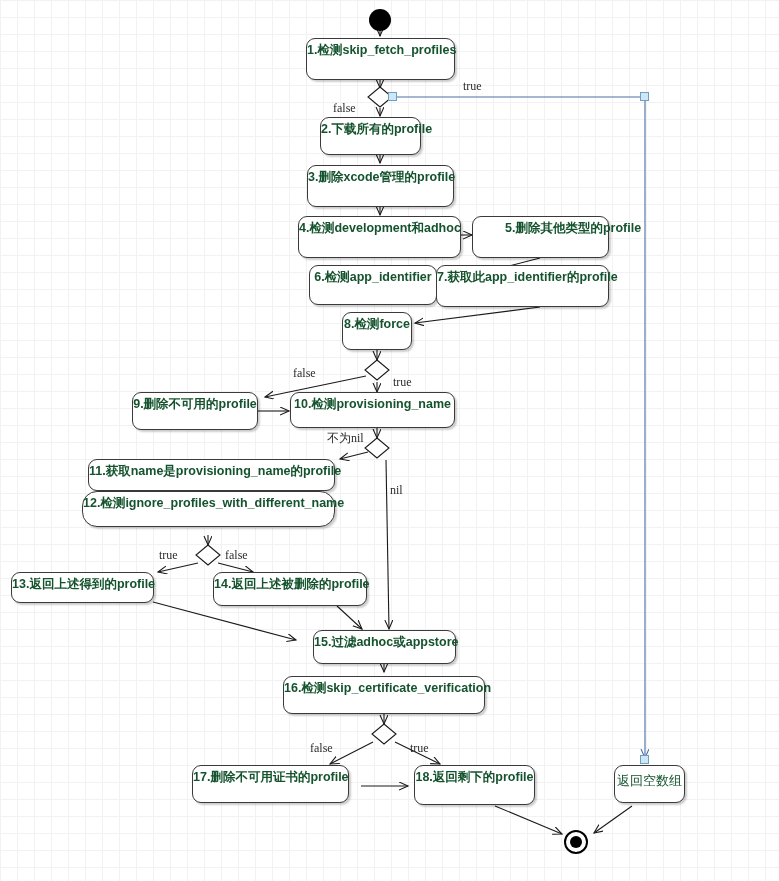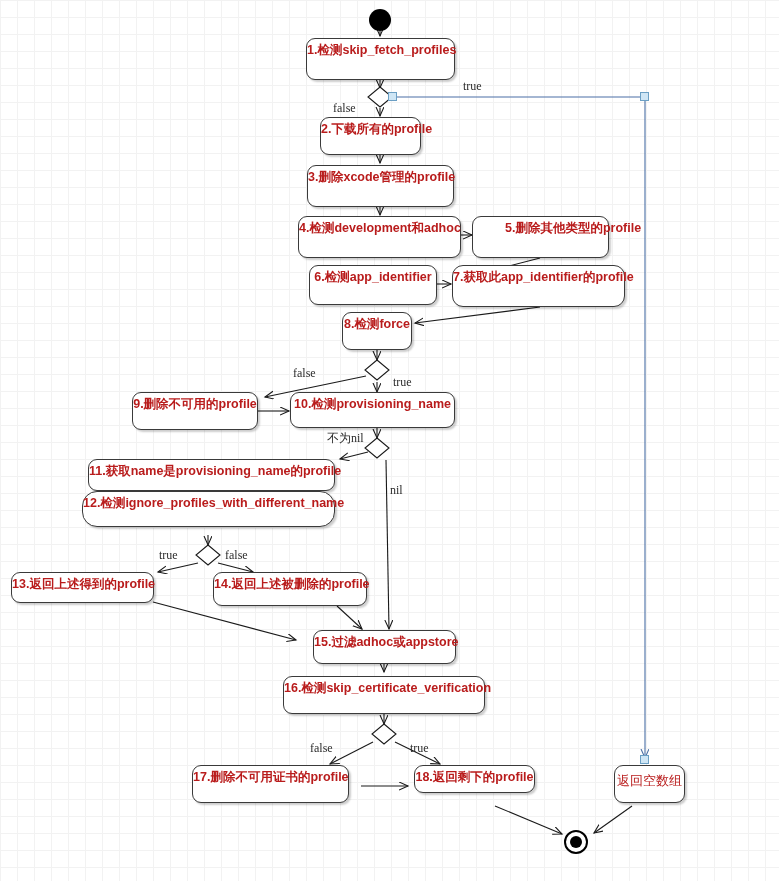--- a/index.html
+++ b/index.html
@@ -37,21 +37,21 @@
     box-shadow: 2px 2px 2px rgba(0,0,0,0.20);
     display: block;
     text-align: center;
     white-space: nowrap;
     overflow: visible;
   }
   .node-box > .node-label {
     display: block;
     font-size: 12.5px;
     font-weight: bold;
-    color: #b91c1c;
+    color: #14532d;
     line-height: 15px;
     padding-top: 4px;
     letter-spacing: 0px;
   }
   .node-box.plain > .node-label {
     font-weight: normal;
     font-size: 13px;
     padding-top: 7px;
   }
   .edge-label {
@@ -203,21 +203,21 @@
   </div>
 
   <div class="node-box" style="left:472px; top:216px; width:137px; height:42px;padding-left:32px;">
     <span class="node-label">5.删除其他类型的profile</span>
   </div>
 
   <div class="node-box" style="left:309px; top:265px; width:128px; height:40px;">
     <span class="node-label">6.检测app_identifier</span>
   </div>
 
-  <div class="node-box" style="left:452px; top:265px; width:173px; height:42px;border-radius:11px;">
+  <div class="node-box" style="left:436px; top:265px; width:173px; height:42px;">
     <span class="node-label">7.获取此app_identifier的profile</span>
   </div>
 
   <div class="node-box" style="left:342px; top:312px; width:70px; height:38px;">
     <span class="node-label">8.检测force</span>
   </div>
 
   <div class="node-box" style="left:132px; top:392px; width:126px; height:38px;">
     <span class="node-label">9.删除不可用的profile</span>
   </div>
@@ -247,21 +247,21 @@
   </div>
 
   <div class="node-box" style="left:283px; top:676px; width:202px; height:38px;">
     <span class="node-label">16.检测skip_certificate_verification</span>
   </div>
 
   <div class="node-box" style="left:192px; top:765px; width:157px; height:38px;">
     <span class="node-label">17.删除不可用证书的profile</span>
   </div>
 
-  <div class="node-box" style="left:414px; top:765px; width:121px; height:28px;">
+  <div class="node-box" style="left:414px; top:765px; width:121px; height:40px;">
     <span class="node-label">18.返回剩下的profile</span>
   </div>
 
   <div class="node-box plain" style="left:614px; top:765px; width:71px; height:38px;">
     <span class="node-label">返回空数组</span>
   </div>
 
   <div class="handle" style="left:388px; top:92px;"></div>
   <div class="handle" style="left:640px; top:92px;"></div>
   <div class="handle" style="left:640px; top:755px;"></div>

